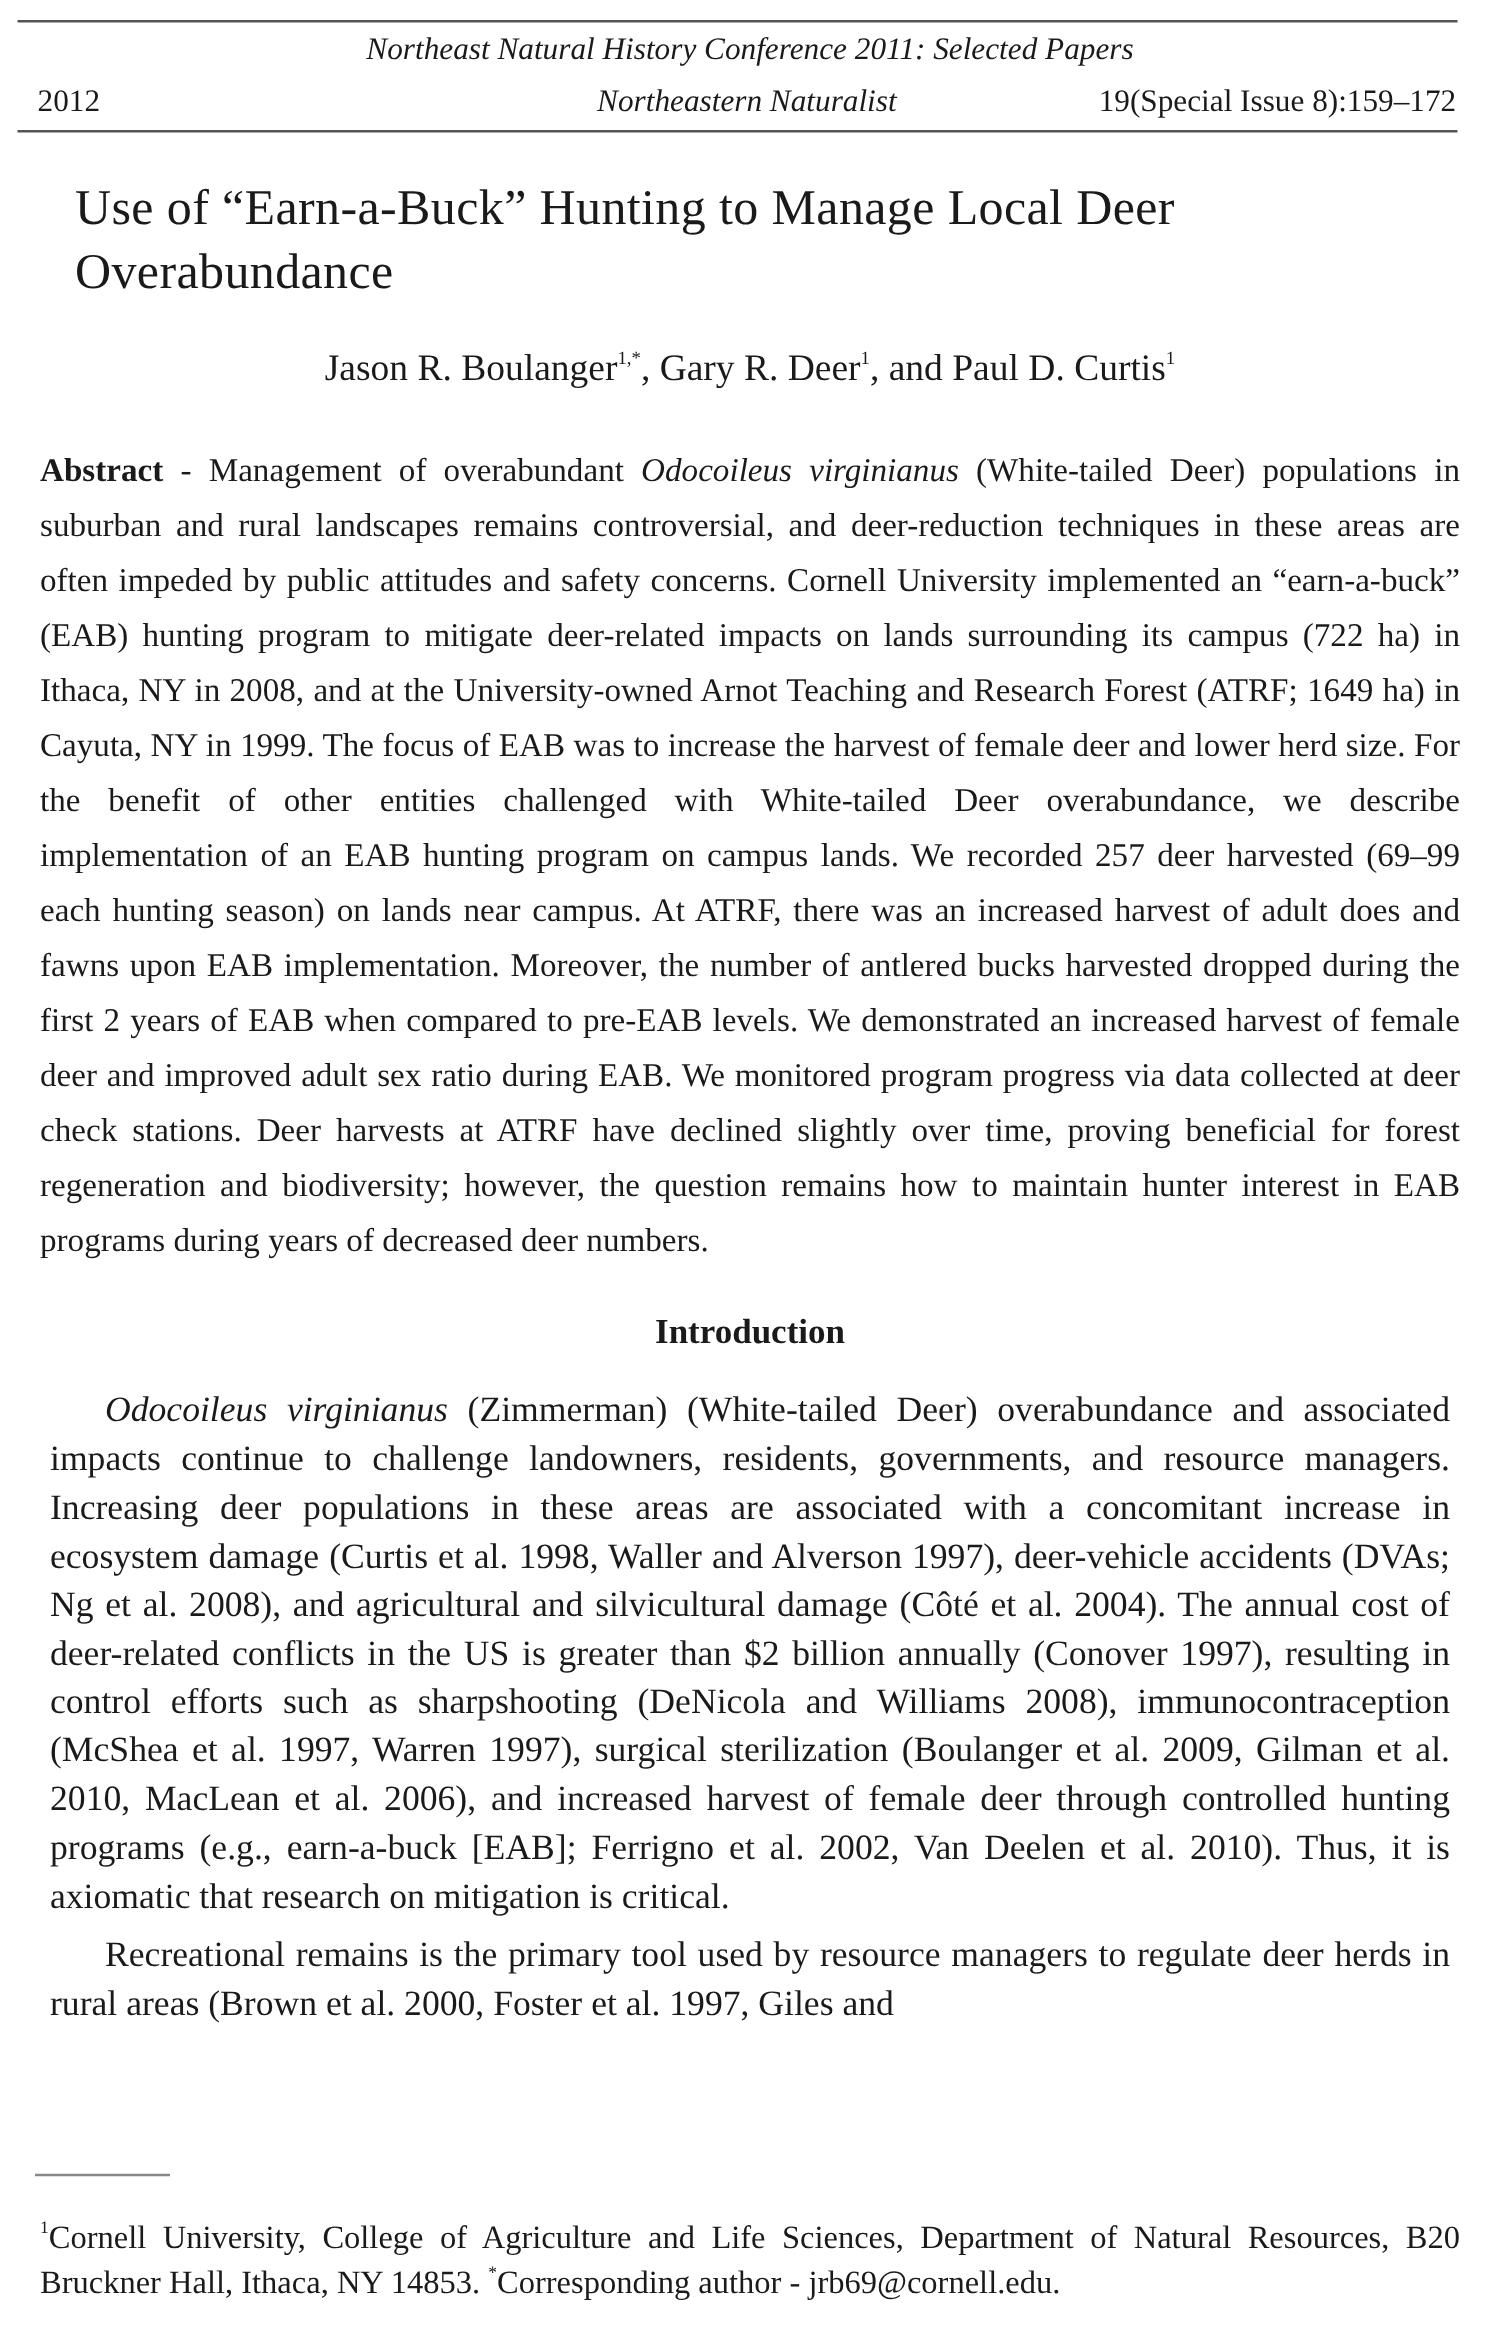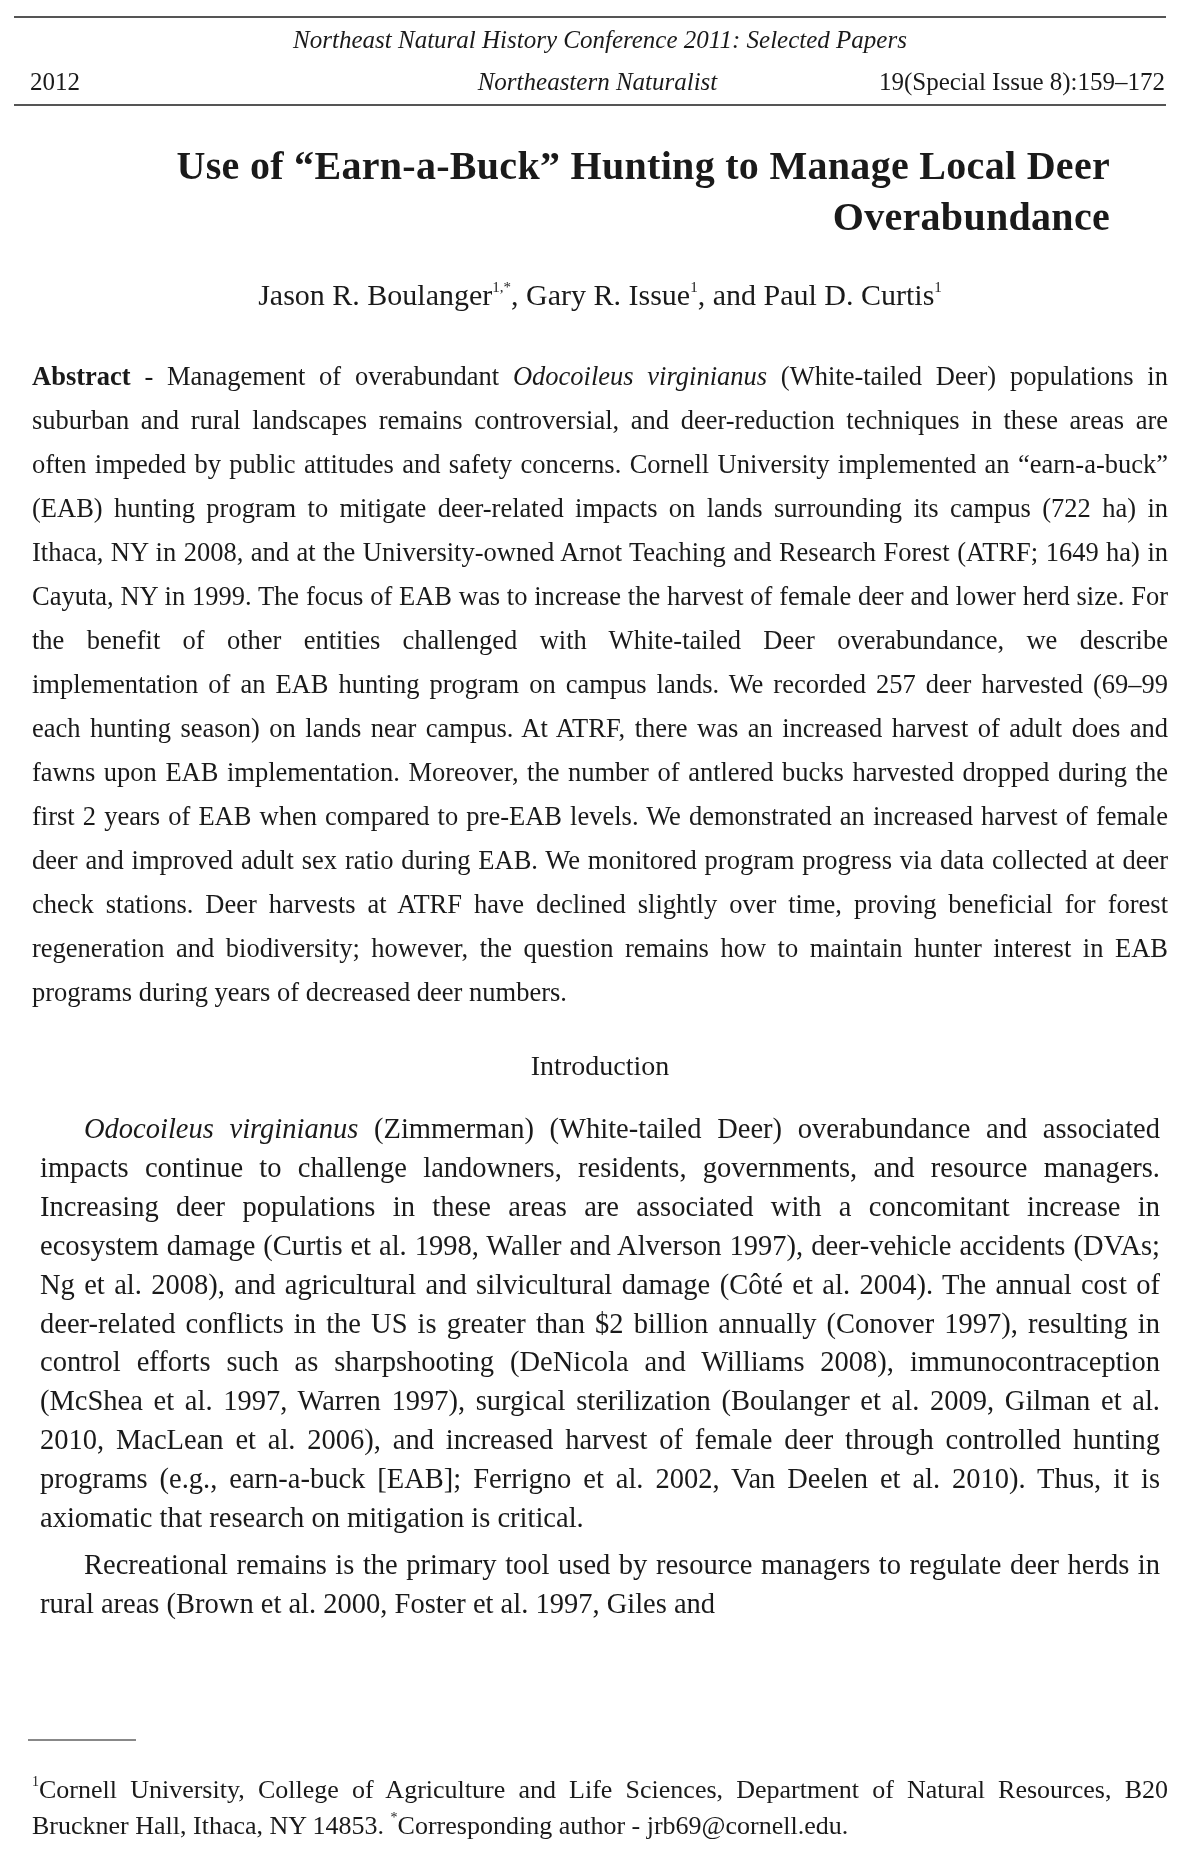--- a/index.html
+++ b/index.html
@@ -14,35 +14,35 @@
   .hdr-conf {
     position: absolute; top: 14px; left: 0; width: 1200px; text-align: center;
     font-style: italic; font-size: 25px; letter-spacing: 0px;
   }
   .hdr-row { position: absolute; top: 56px; left: 30px; width: 1135px; height: 34px; font-size: 25px; text-decoration: underline; }
   .hdr-year { position: absolute; left: 0; top: 0; }
   .hdr-journal { position: absolute; left: 0; width: 1135px; text-align: center; top: 0; font-style: italic; }
   .hdr-issue { position: absolute; right: 0; top: 0; }
 
   .title {
-    position: absolute; top: 128px; left: 60px; width: 1050px; text-align: right;
-    font-weight: bold; font-size: 40px; line-height: 51px; letter-spacing: 0.3px;
+    position: absolute; top: 128px; left: 60px; width: 1050px; text-align: left;
+    font-weight: normal; font-size: 40px; line-height: 51px; letter-spacing: 0.3px;
   }
   .authors {
     position: absolute; top: 266px; left: 0; width: 1200px; text-align: center;
     font-size: 30px;
   }
   .authors sup { font-size: 15px; vertical-align: 13px; line-height: 0; }
 
   .text-block { position: absolute; left: 32px; width: 1136px; text-align: justify; }
   .abstract { top: 342px; font-size: 26.5px; line-height: 44px; }
   .abstract .label { font-weight: bold; }
   .heading {
     position: absolute; top: 1038px; left: 0; width: 1200px; text-align: center;
-    font-weight: normal; font-size: 28px;
+    font-weight: bold; font-size: 28px;
   }
   .intro { top: 1090px; font-size: 28.5px; line-height: 38.9px; }
   .intro p { margin: 8px; text-indent: 44px; }
   .fn-rule { position: absolute; left: 28px; top: 1727px; width: 108px; height: 0; border-top: 2px solid #888; }
   .footnote { top: 1760px; font-size: 26px; line-height: 36px; }
   .footnote sup { font-size: 14px; vertical-align: 12px; line-height: 0; }
   i, em { font-style: italic; }
 </style>
 </head>
 <body>
@@ -54,21 +54,21 @@
   <div class="hdr-row">
     <span class="hdr-year">2012</span>
     <span class="hdr-journal">Northeastern Naturalist</span>
     <span class="hdr-issue">19(Special Issue 8):159–172</span>
   </div>
   <div class="rule bottom"></div>
 
   <h1 class="title" style="margin:0">Use of “Earn-a-Buck” Hunting to Manage Local Deer Overabundance</h1>
 
   <div class="authors">
-    <span>Jason R. Boulanger</span><sup>1,*</sup><span>, </span><span>Gary R. Issue</span><sup>1</sup><span>, and </span><span>Paul D. Curtis</span><sup>1</sup>
+    <span>Jason R. Boulanger</span><sup>1,*</sup><span>, </span><span>Gary R. Deer</span><sup>1</sup><span>, and </span><span>Paul D. Curtis</span><sup>1</sup>
   </div>
 
   <div class="text-block abstract"><span class="label">Abstract</span><span> - </span><span>Management of overabundant </span><i>Odocoileus virginianus</i><span> (White-tailed Deer) populations in suburban and rural landscapes remains controversial, and deer-reduction techniques in these areas are often impeded by public attitudes and safety concerns. Cornell University implemented an “earn-a-buck” (EAB) hunting program to mitigate deer-related impacts on lands surrounding its campus (722 ha) in Ithaca, NY in 2008, and at the University-owned Arnot Teaching and Research Forest (ATRF; 1649 ha) in Cayuta, NY in 1999. The focus of EAB was to increase the harvest of female deer and lower herd size. For the benefit of other entities challenged with White-tailed Deer overabundance, we describe implementation of an EAB hunting program on campus lands. We recorded 257 deer harvested (69–99 each hunting season) on lands near campus. At ATRF, there was an increased harvest of adult does and fawns upon EAB implementation. Moreover, the number of antlered bucks harvested dropped during the first 2 years of EAB when compared to pre-EAB levels. We demonstrated an increased harvest of female deer and improved adult sex ratio during EAB. We monitored program progress via data collected at deer check stations. Deer harvests at ATRF have declined slightly over time, proving beneficial for forest regeneration and biodiversity; however, the question remains how to maintain hunter interest in EAB programs during years of decreased deer numbers.</span></div>
 
   <h2 class="heading" style="margin:0">Introduction</h2>
 
   <div class="text-block intro">
     <p><i>Odocoileus virginianus</i><span> (Zimmerman) (White-tailed Deer) overabundance and associated impacts continue to challenge landowners, residents, governments, and resource managers. Increasing deer populations in these areas are associated with a concomitant increase in ecosystem damage (Curtis et al. 1998, Waller and Alverson 1997), deer-vehicle accidents (DVAs; Ng et al. 2008), and agricultural and silvicultural damage (Côté et al. 2004). The annual cost of deer-related conflicts in the US is greater than $2 billion annually (Conover 1997), resulting in control efforts such as sharpshooting (DeNicola and Williams 2008), immunocontraception (McShea et al. 1997, Warren 1997), surgical sterilization (Boulanger et al. 2009, Gilman et al. 2010, MacLean et al. 2006), and increased harvest of female deer through controlled hunting programs (e.g., earn-a-buck [EAB]; Ferrigno et al. 2002, Van Deelen et al. 2010). Thus, it is axiomatic that research on mitigation is critical.</span></p>
     <p><span>Recreational remains is the primary tool used by resource managers to regulate deer herds in rural areas (Brown et al. 2000, Foster et al. 1997, Giles and</span></p>
   </div>

